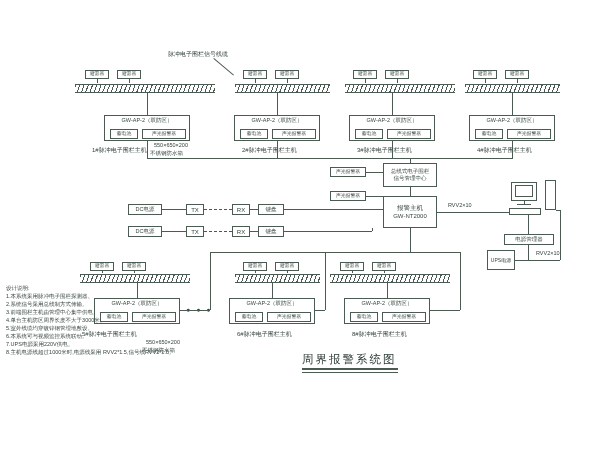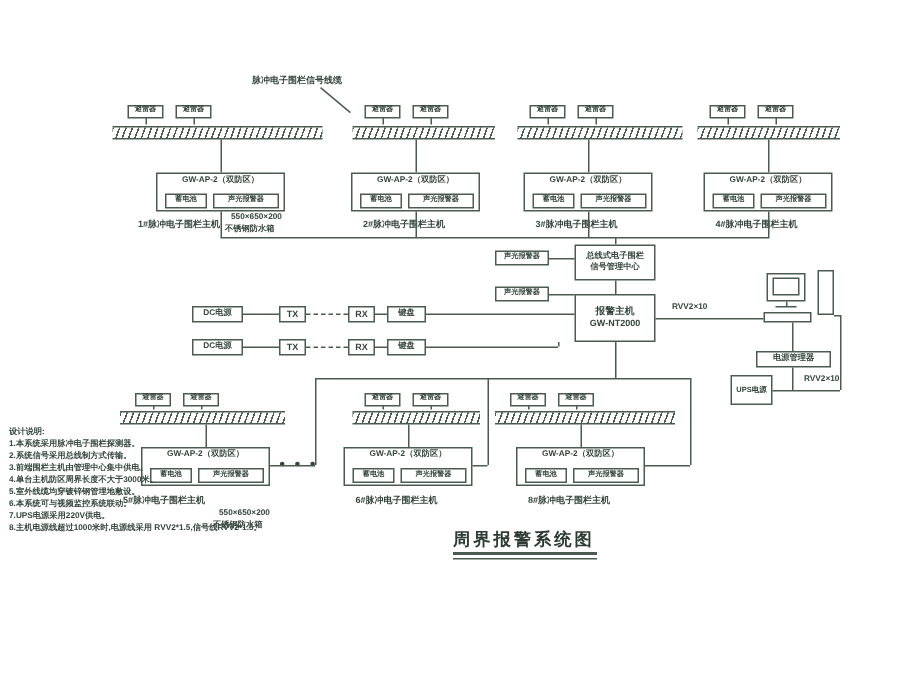--- a/index.html
+++ b/index.html
@@ -1,18 +1,18 @@
 <!DOCTYPE html>
 <html><head>
 <meta charset="utf-8">
 <style>
   :root{ --ln:#4b5b51; --tx:#35443c; }
   html,body{margin:0;padding:0;background:#fff;}
   .page{position:relative;width:600px;height:450px;background:#fff;overflow:hidden;
-        font-family:"Liberation Sans","DejaVu Sans",sans-serif;color:var(--tx);font-weight:bold;}
+        font-family:"Liberation Sans","DejaVu Sans",sans-serif;color:var(--tx);}
   .lbl{position:absolute;font-size:6px;white-space:nowrap;line-height:1;}
   .s5{font-size:5.5px;}
   .b{position:absolute;border:1px solid var(--ln);background:#fff;display:flex;align-items:center;
      justify-content:center;white-space:nowrap;box-sizing:border-box;line-height:1;}
   .arr{width:24px;height:9px;font-size:4.8px;}
   .arr-t{top:70px}.arr-b{top:262px}
   .arr::after{content:"";position:absolute;top:100%;left:50%;width:1px;background:var(--ln);}
   .arr-t::after{height:5px}.arr-b::after{height:3px}
   .fence{position:absolute;height:9px;box-sizing:border-box;border-top:1px solid var(--ln);
          border-bottom:1px solid var(--ln);

